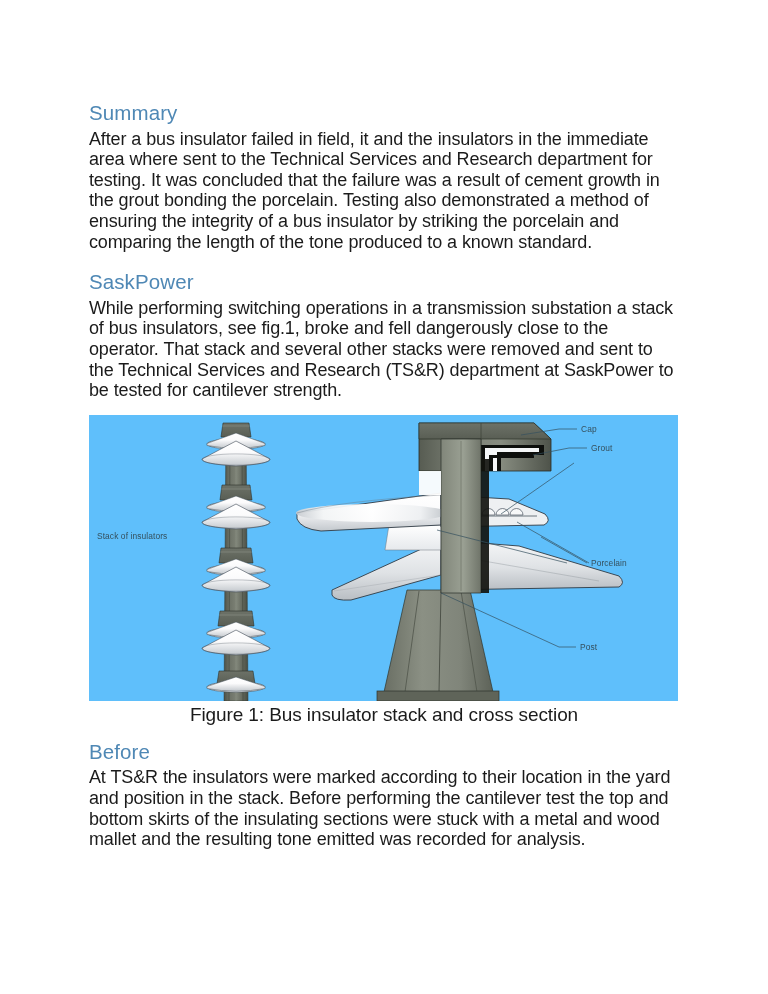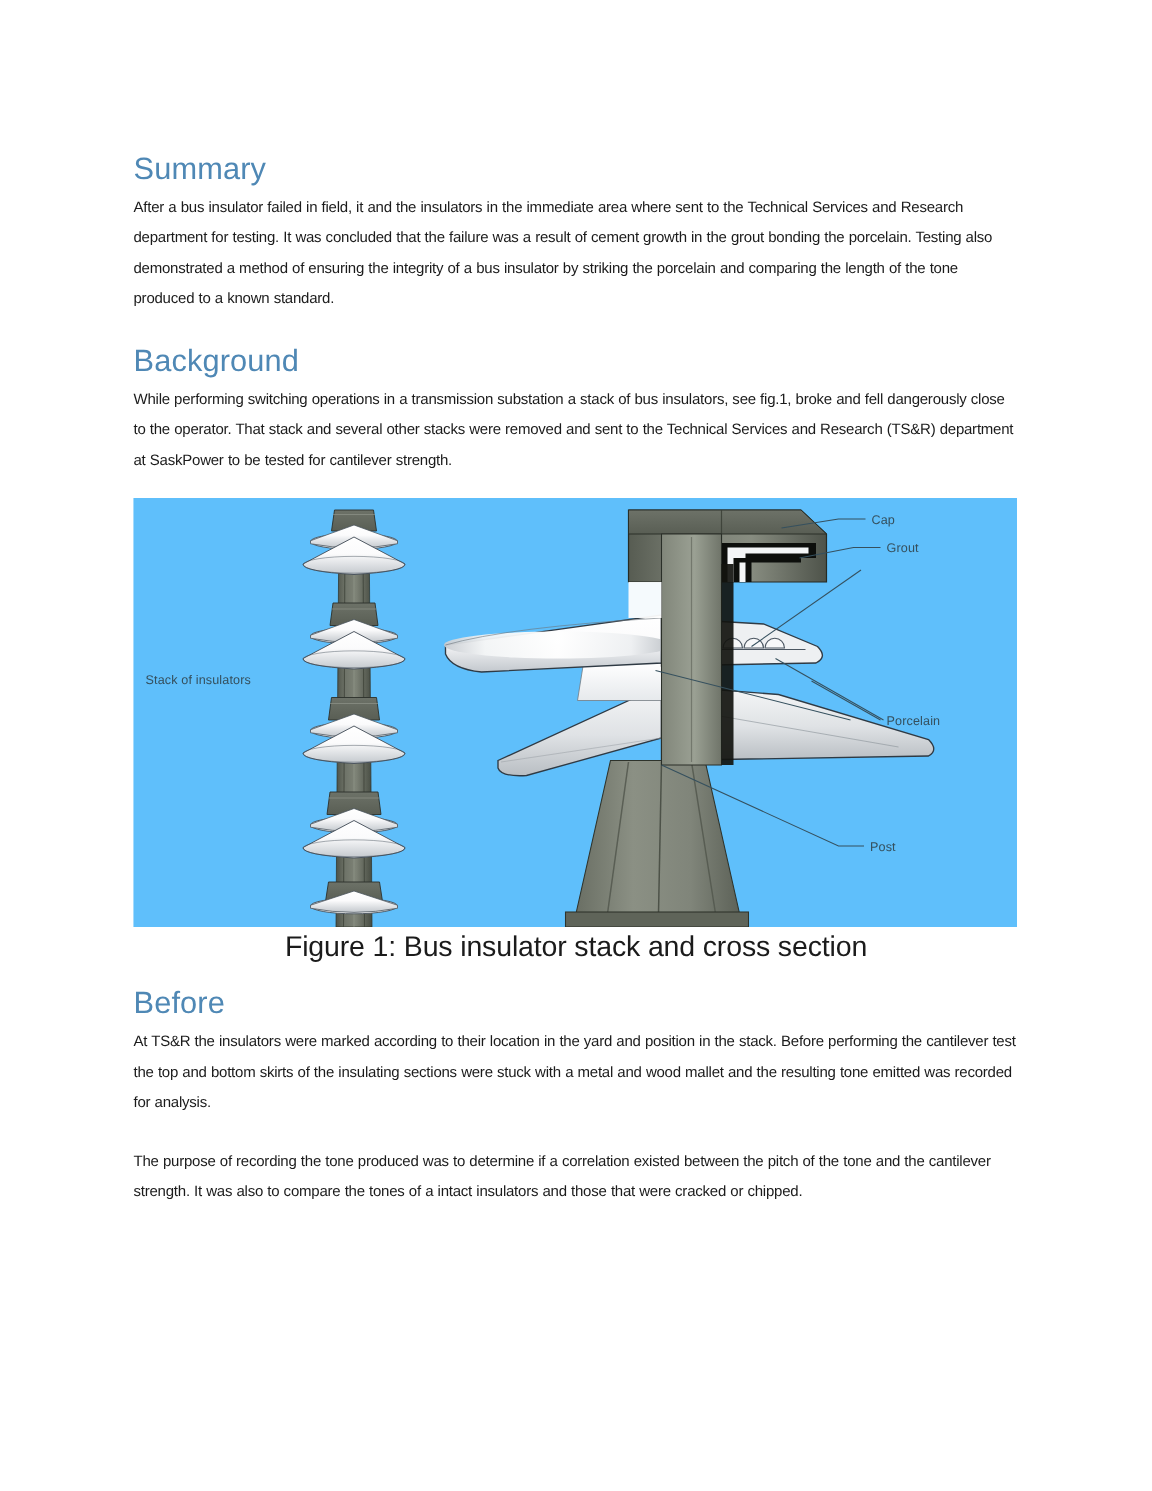--- a/index.html
+++ b/index.html
@@ -32,21 +32,21 @@
     font-size: 20.5px;
     font-weight: 400;
     color: #4f88b5;
     margin: 0 0 3px 0;
     padding: 0;
     letter-spacing: 0.1px;
     line-height: 1.25;
   }
   p.body-text {
     font-family: "Liberation Sans", sans-serif;
-    font-size: 10px;
+    font-size: 18px;
     line-height: 20.6px;
     color: #1b1b1b;
     margin: 0;
     padding: 0;
     text-align: left;
     letter-spacing: -0.15px;
     word-spacing: 0.2px;
   }
   .gap-after-para { height: 18px; }
   .gap-before-heading { height: 17px; }
@@ -85,21 +85,21 @@
 <body>
 
 <div class="page">
   <div class="content">
 
     <h2 class="section-heading">Summary</h2>
     <p class="body-text">After a bus insulator failed in field, it and the insulators in the immediate area where sent to the Technical Services and Research department for testing. It was concluded that the failure was a result of cement growth in the grout bonding the porcelain. Testing also demonstrated a method of ensuring the integrity of a bus insulator by striking the porcelain and comparing the length of the tone produced to a known standard.</p>
 
     <div class="gap-before-heading"></div>
 
-    <h2 class="section-heading">Background</h2>
+    <h2 class="section-heading">SaskPower</h2>
     <p class="body-text">While performing switching operations in a transmission substation a stack of bus insulators, see fig.1, broke and fell dangerously close to the operator.  That stack and several other stacks were removed and sent to the Technical Services and Research (TS&amp;R) department at SaskPower to be tested for cantilever strength.</p>
 
     <div class="gap-small"></div>
 
     <div class="figure-wrap">
       <div class="figure-box">
         <svg width="589" height="286" viewBox="0 0 589 286" xmlns="http://www.w3.org/2000/svg">
           <defs>
 
             <linearGradient id="gSkirt" x1="0" y1="0" x2="0" y2="1">
@@ -275,16 +275,15 @@
       <div class="figure-caption">Figure 1: Bus insulator stack and cross section</div>
     </div>
 
     <div class="gap-small"></div>
 
     <h2 class="section-heading">Before</h2>
     <p class="body-text">At TS&amp;R the insulators were marked according to their location in the yard and position in the stack. Before performing the cantilever test the top and bottom skirts of the insulating sections were stuck with a metal and wood mallet and the resulting tone emitted was recorded for analysis.</p>
 
     <div class="gap-after-para"></div>
 
-    <p class="body-text">The purpose of recording the tone produced was to determine if a correlation existed between the pitch of the tone and the cantilever strength. It was also to compare the tones of a intact insulators and those that were cracked or chipped.</p>
 
   </div>
 </div>
 
 </body></html>

